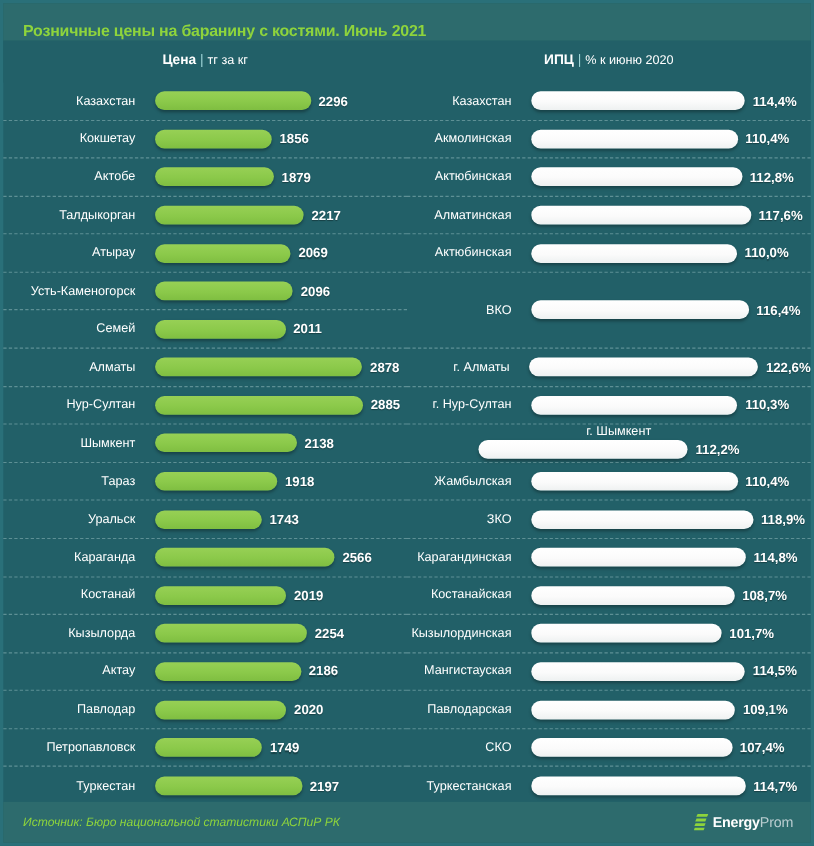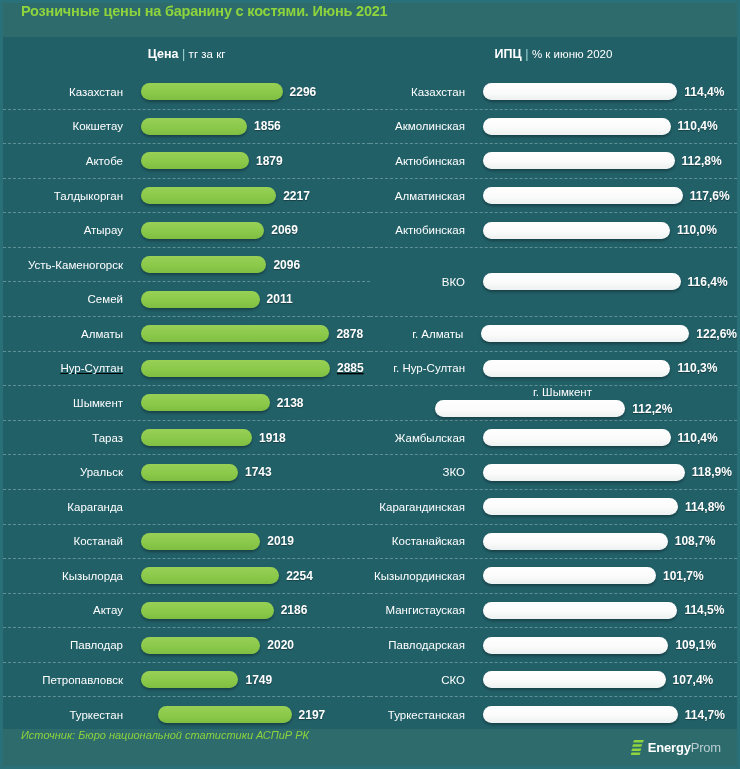--- a/index.html
+++ b/index.html
@@ -13,21 +13,21 @@
     position:relative;
     width:740px;height:769px;
     background:#226068;
     box-sizing:border-box;
     border:3px solid #2a7079;
   }
   
   .header-bar{
     position:absolute;left:0;top:0;width:734px;height:34px;
     background:#2d6b6d;
-    display:flex;align-items:flex-start;
+    display:flex;align-items:flex-end;
   }
   .header-title{
     margin-left:18px;
     color:#8ed43c;
     font-size:14.5px;
     font-weight:bold;
     letter-spacing:-0.2px;
     white-space:nowrap;
   }
   
@@ -102,21 +102,21 @@
     font-weight:bold;
     margin-left:7px;
     white-space:nowrap;
     text-shadow:0 1px 1px rgba(0,0,0,0.35);
   }
 
   
   .footer-bar{
     position:absolute;left:0;bottom:0;width:734px;height:37px;
     background:#2d6b6d;
-    display:flex;justify-content:space-between;
+    display:flex;align-items:center;justify-content:space-between;
   }
   .source-text{
     margin-left:18px;
     color:#8ed43c;
     font-size:11px;
     font-style:italic;
     white-space:nowrap;
   }
   .logo{
     margin-right:16px;
@@ -204,21 +204,21 @@
             <div class="bval">2011</div>
           </div>
         </div>
         <div class="row" style="height: 34.5789px;">
           <div class="rlabel">Алматы</div>
           <div class="bar-wrap">
             <div class="bar bar-green" style="width: 188.436px;"></div>
             <div class="bval">2878</div>
           </div>
         </div>
-        <div class="row" style="height: 34.5789px; text-decoration: underline;">
+        <div class="row" style="height: 34.5789px;">
           <div class="rlabel">Нур-Султан</div>
           <div class="bar-wrap">
             <div class="bar bar-green" style="width: 189px;"></div>
             <div class="bval">2885</div>
           </div>
         </div>
         <div class="row" style="height: 34.5789px;">
           <div class="rlabel">Шымкент</div>
           <div class="bar-wrap">
             <div class="bar bar-green" style="width: 128.821px;"></div>
@@ -234,20 +234,24 @@
         </div>
         <div class="row" style="height: 34.5789px;">
           <div class="rlabel">Уральск</div>
           <div class="bar-wrap">
             <div class="bar bar-green" style="width: 97px;"></div>
             <div class="bval">1743</div>
           </div>
         </div>
         <div class="row" style="height: 34.5789px;">
           <div class="rlabel">Караганда</div>
+          <div class="bar-wrap">
+            <div class="bar bar-green" style="width: 163.301px;"></div>
+            <div class="bval">2566</div>
+          </div>
         </div>
         <div class="row" style="height: 34.5789px;">
           <div class="rlabel">Костанай</div>
           <div class="bar-wrap">
             <div class="bar bar-green" style="width: 119.235px;"></div>
             <div class="bval">2019</div>
           </div>
         </div>
         <div class="row" style="height: 34.5789px;">
           <div class="rlabel">Кызылорда</div>
@@ -270,21 +274,21 @@
             <div class="bval">2020</div>
           </div>
         </div>
         <div class="row" style="height: 34.5789px;">
           <div class="rlabel">Петропавловск</div>
           <div class="bar-wrap">
             <div class="bar bar-green" style="width: 97.4834px;"></div>
             <div class="bval">1749</div>
           </div>
         </div>
-        <div class="row" style="height: 34.5789px; gap: 17px;">
+        <div class="row" style="height: 34.5789px;">
           <div class="rlabel">Туркестан</div>
           <div class="bar-wrap">
             <div class="bar bar-green" style="width: 133.574px;"></div>
             <div class="bval">2197</div>
           </div>
         </div>
       </div>
     <div class="col col-right" id="panel-cpi">
         <div class="row" style="height: 34.5789px;">
           <div class="rlabel">Казахстан</div>

